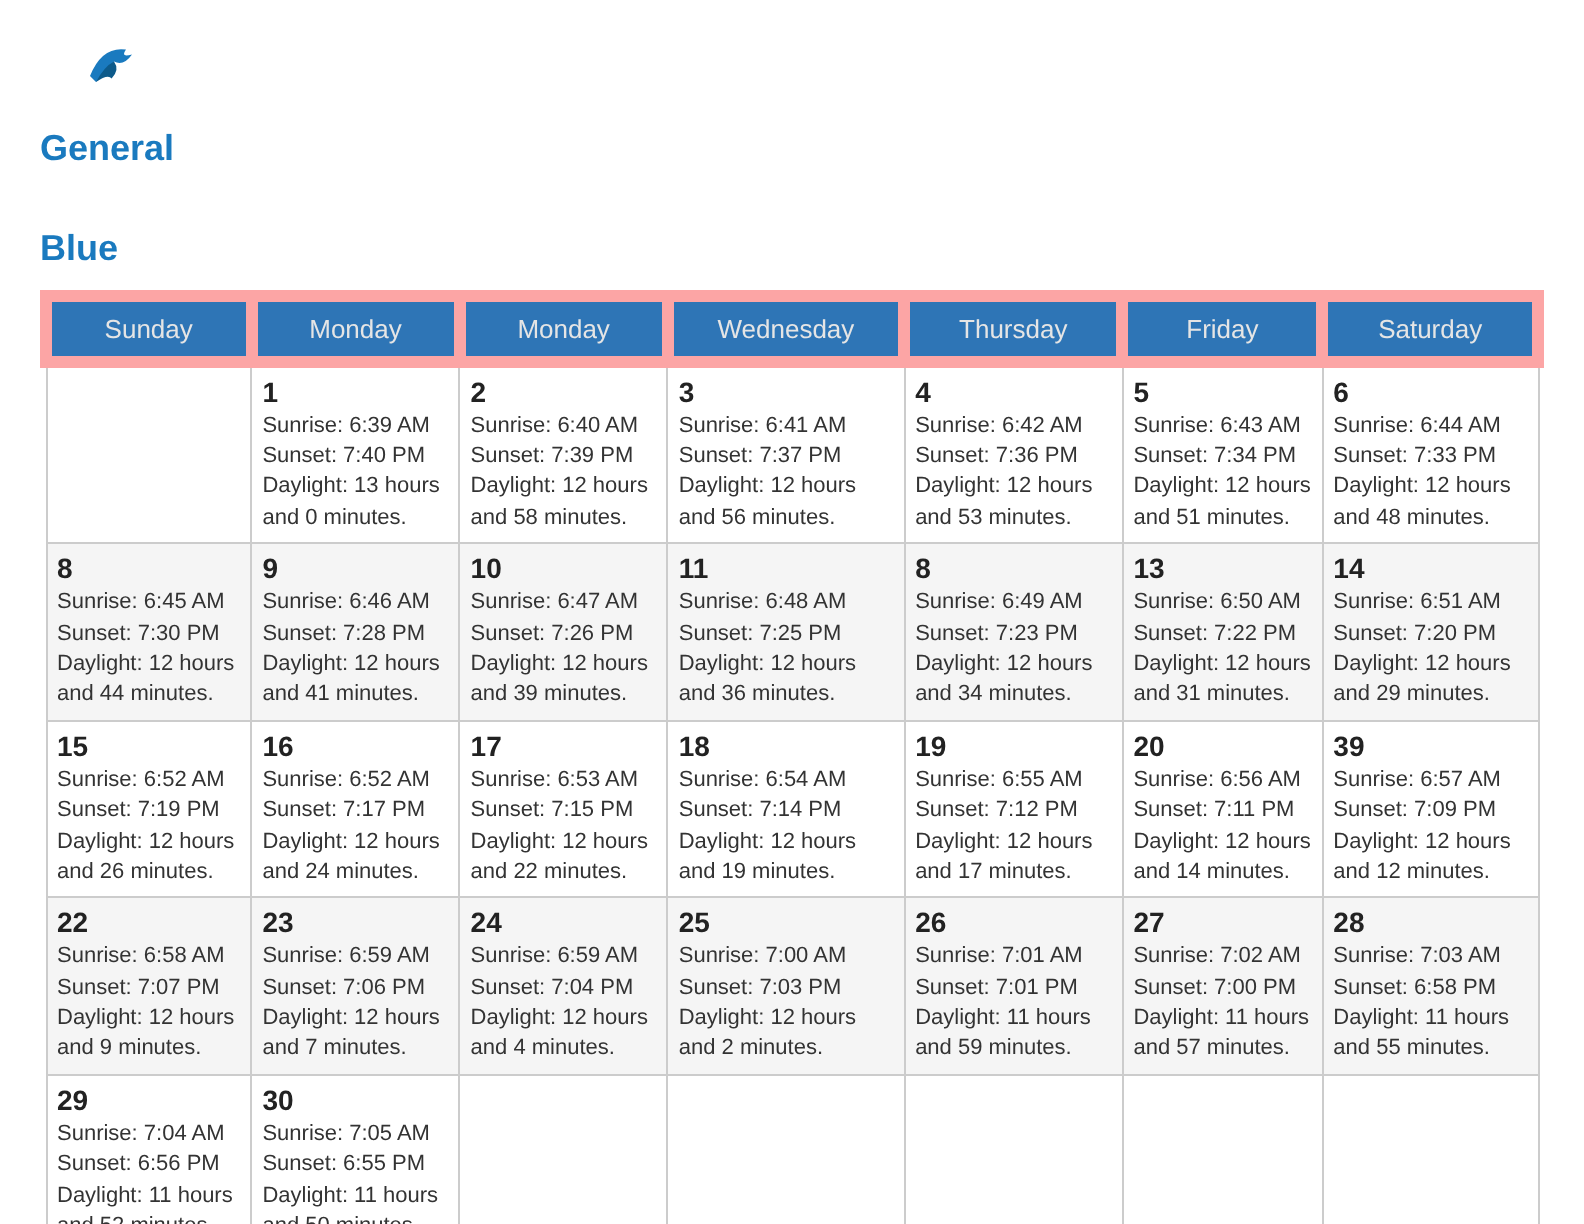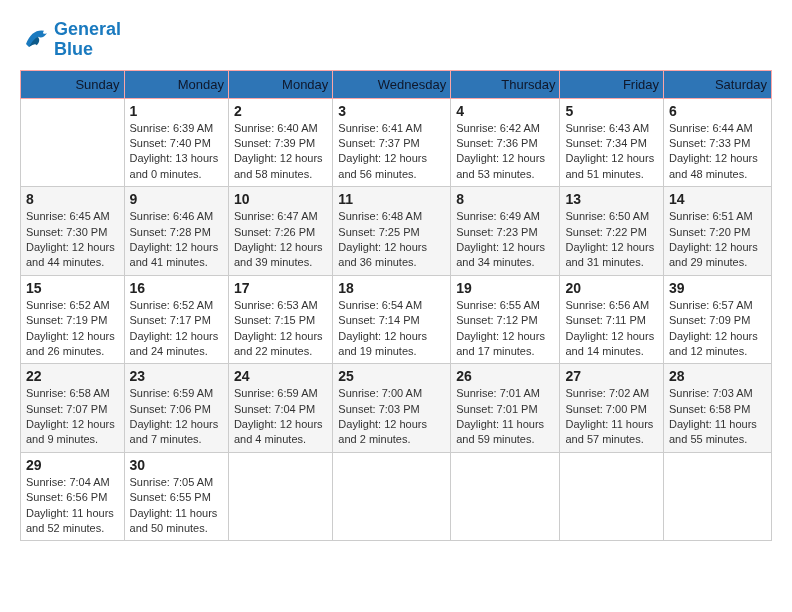--- a/index.html
+++ b/index.html
@@ -12,21 +12,22 @@
     }
     .header {
       display: flex;
       justify-content: space-between;
       align-items: flex-start;
       margin-bottom: 10px;
     }
     .logo {
       display: flex;
       align-items: center;
-      gap: 4px;
+      gap: 16px;
+      flex-direction: column;
     }
     .logo-text {
       font-size: 18px;
       font-weight: bold;
       color: #333;
       line-height: 1.1;
     }
     .logo-text span {
       color: #1a7abf;
     }
@@ -47,26 +48,26 @@
       font-weight: normal;
       color: #555;
     }
     table {
       width: 100%;
       border-collapse: collapse;
       font-size: 11px;
     }
     thead th {
       background-color: #2e75b6;
-      color: #0f172a;
+      color: #e5e5e5;
       padding: 6px 4px;
-      text-align: right;
+      text-align: center;
       font-size: 13px;
       font-weight: normal;
-      border: 1px solid #fca5a5;
+      border: 6px solid #fca5a5;
     }
     tbody td {
       border: 1px solid #ccc;
       padding: 4px 5px;
       vertical-align: top;
       height: 80px;
       background: #fff;
     }
     tbody tr:nth-child(even) td {
       background: #f5f5f5;
@@ -94,21 +95,21 @@
 <div class="header">
   <div class="logo">
     <div>
       <svg class="logo-bird" viewBox="0 0 50 40" xmlns="http://www.w3.org/2000/svg">
         <path d="M10,30 Q20,5 40,8 Q35,15 45,12 Q38,22 30,18 Q25,28 15,35 Z" fill="#1a7abf"></path>
         <path d="M30,18 Q35,25 28,32 Q25,28 15,35 Q22,22 30,18 Z" fill="#0d5a8a"></path>
       </svg>
     </div>
     <div class="logo-text">
       <div><span>General</span></div>
-      <div style="color:#1a7abf;font-weight:bold;">Blue</div>
+      <div style="color:#1a7abf;font-weight:bold;margin-top:30px;">Blue</div>
     </div>
   </div>
   <div class="title-block">
     <h1></h1>
     <h2></h2>
   </div>
 </div>
 
 <table>
   <thead>

